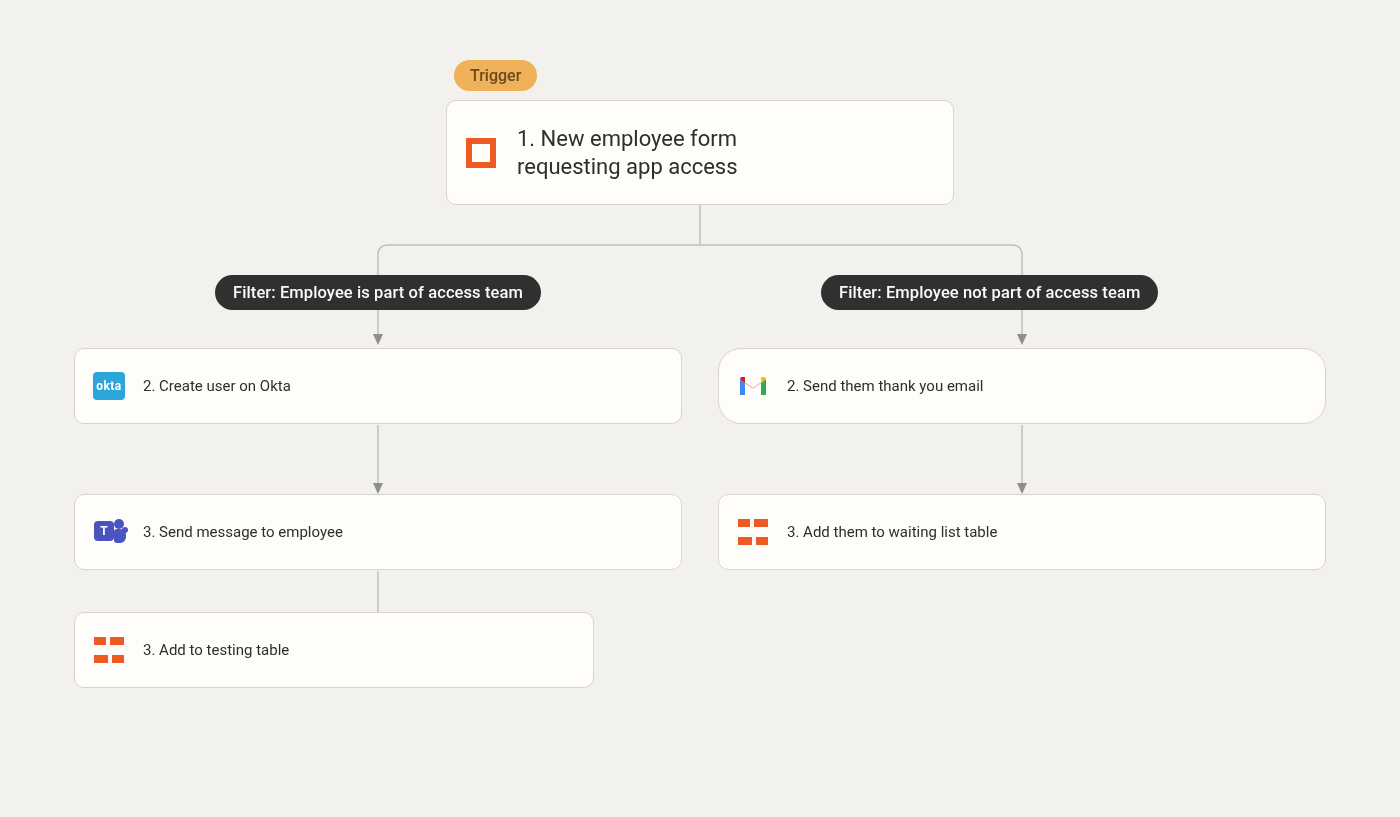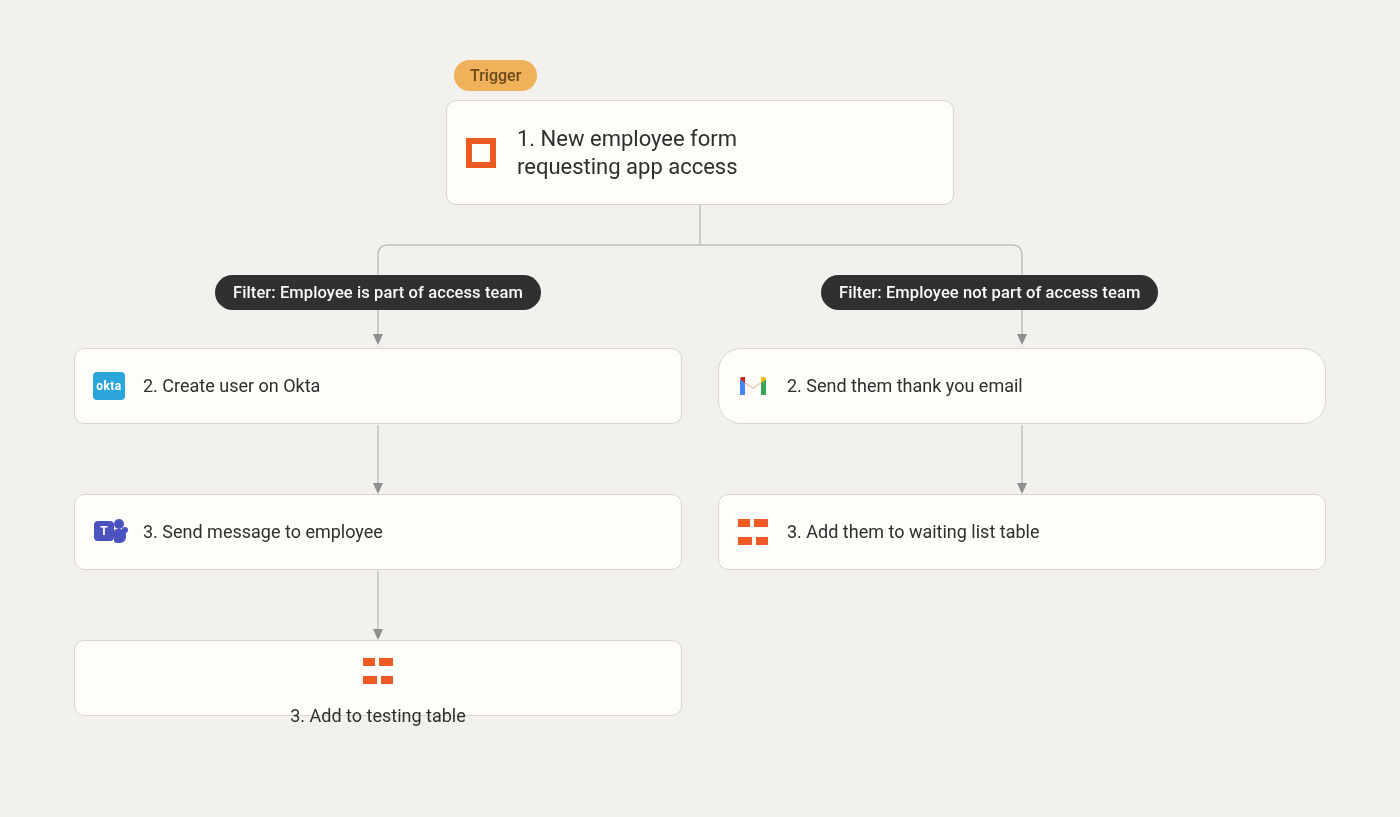--- a/index.html
+++ b/index.html
@@ -53,21 +53,21 @@
     position:absolute;
     background:var(--card);
     border:1.5px solid var(--card-border);
     border-radius:10px;
     display:flex;align-items:center;
     padding:14px 18px;
     box-sizing:border-box;
     gap:18px;
   }
   .card .icon{flex:0 0 auto;width:32px;height:32px;display:flex;align-items:center;justify-content:center;}
-  .card .label{font-size:18px;line-height:1.25;color:var(--text);}
+  .card .label{font-size:15px;line-height:1.25;color:var(--text);}
   .card.trigger .label{font-size:22px;}
   .card.trigger{gap:20px;}
   
   .ic-sb{ 
     width:30px;height:30px;border:6px solid var(--orange);box-sizing:border-box;
     position:relative;background:transparent;
   }
   .ic-okta{
     width:32px;height:28px;background:var(--okta);border-radius:4px;
     color:#fff;font-size:12px;font-weight:700;display:flex;align-items:center;justify-content:center;
@@ -150,21 +150,21 @@
       <div class="ic-teams">
         <div class="tile">T</div>
         <div class="dot d1"></div>
         <div class="dot d2"></div>
         <div class="bub"></div>
       </div>
     </div>
     <div class="label">3. Send message to employee</div>
   </div>
 
-  <div class="card" style="left:74px; top:640px; width:608px; height:76px;flex-direction:column;">
+  <div class="card" style="left:74px; top:612px; width:520px; height:76px;">
     <div class="icon">
       <div class="ic-stax">
           <div class="bar b1"></div>
           <div class="bar b2"></div>
           <div class="bar b3"></div>
           <div class="bar b4"></div>
         </div>
     </div>
     <div class="label">3. Add to testing table</div>
   </div>

